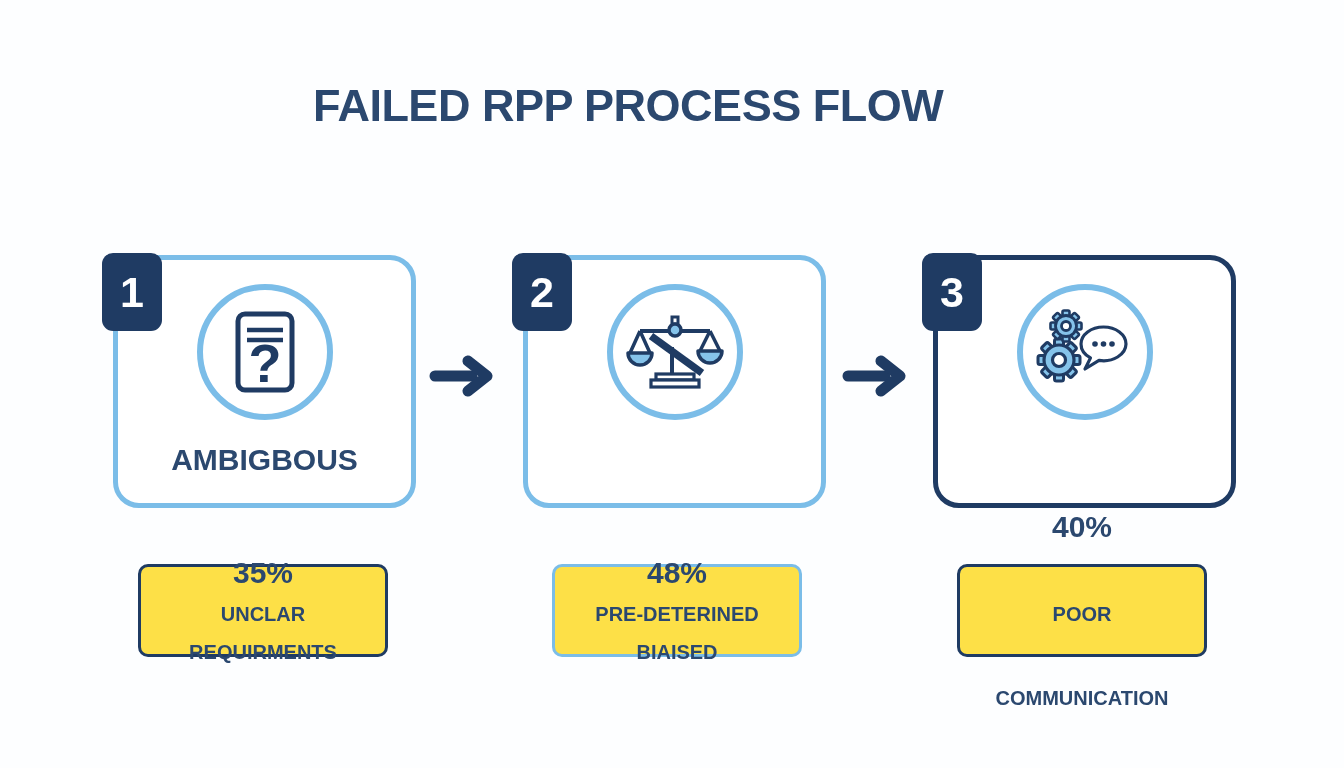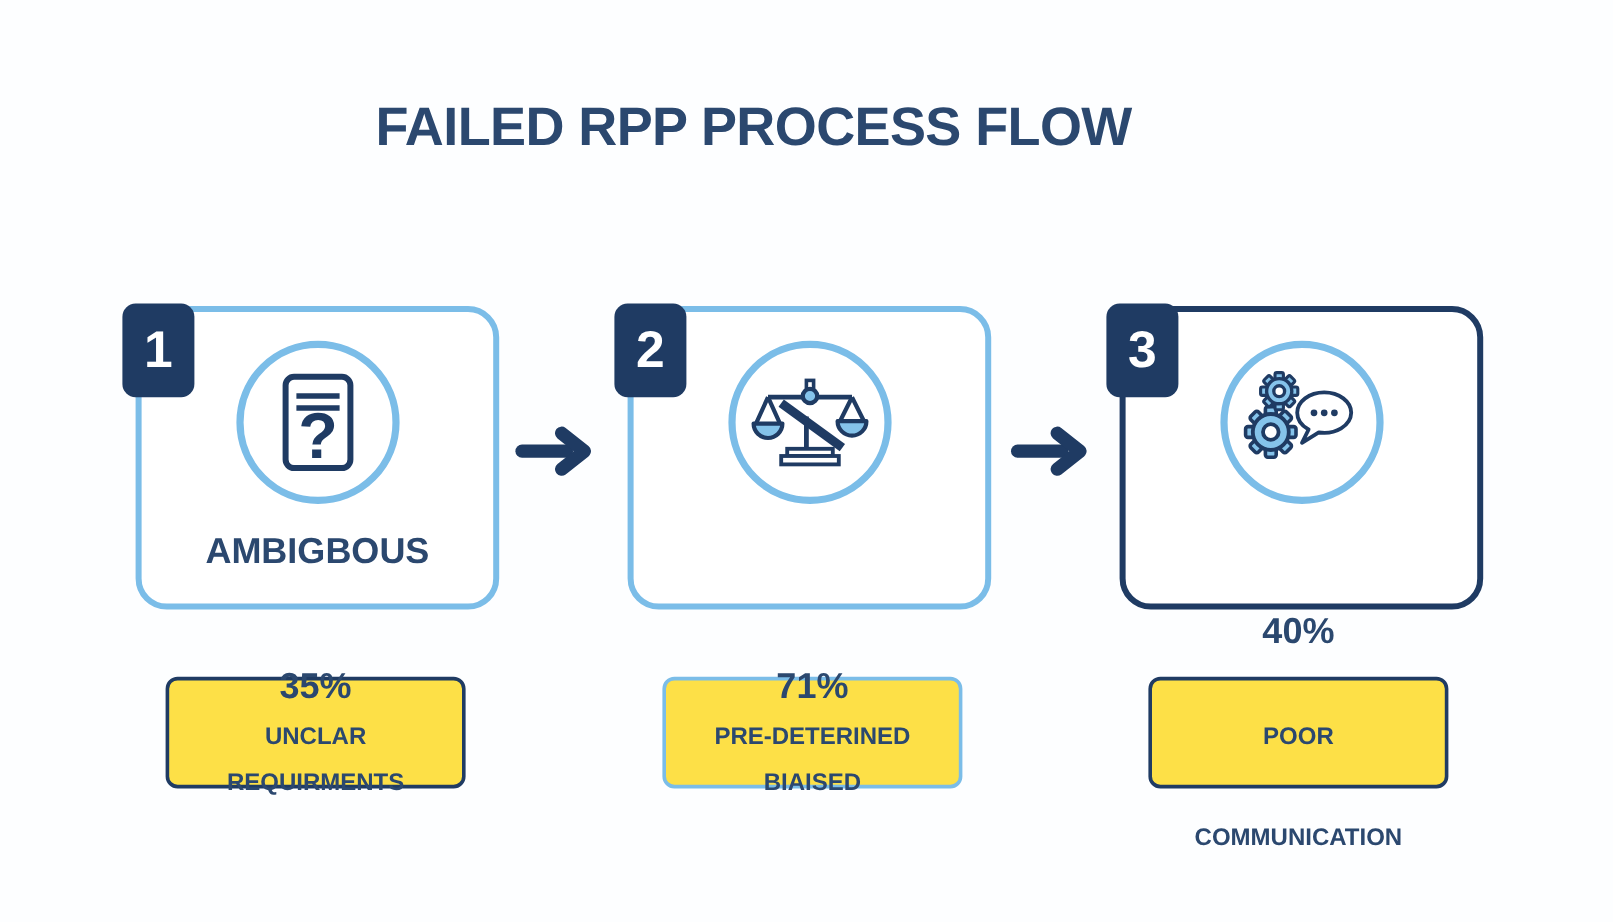--- a/index.html
+++ b/index.html
@@ -151,21 +151,21 @@
     </div>
   </div>
 
   <div class="stat stat-1" style="border-color: rgb(31, 59, 99);">
     <div class="stat-value">35%</div>
     <div class="stat-line">UNCLAR</div>
     <div class="stat-line">REQUIRMENTS</div>
   </div>
 
   <div class="stat stat-2" style="border-color: rgb(123, 189, 232);">
-    <div class="stat-value">71%</div>
+    <div class="stat-value">48%</div>
     <div class="stat-line">PRE-DETERINED</div>
     <div class="stat-line">BIAISED</div>
   </div>
 
   <div class="stat stat-3" style="border-color: rgb(31, 59, 99); gap: 46px;">
     <div class="stat-value">40%</div>
     <div class="stat-line">POOR</div>
     <div class="stat-line">COMMUNICATION</div>
   </div>
 

